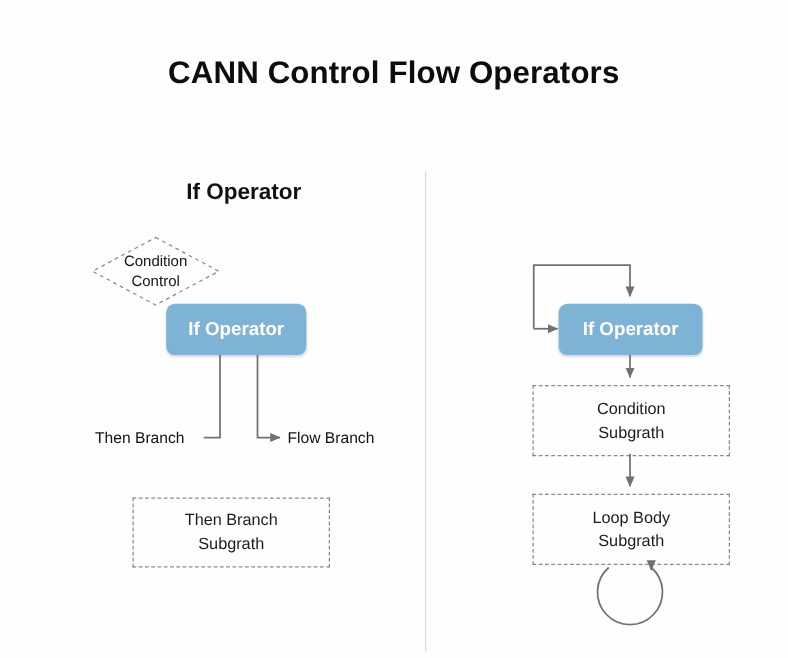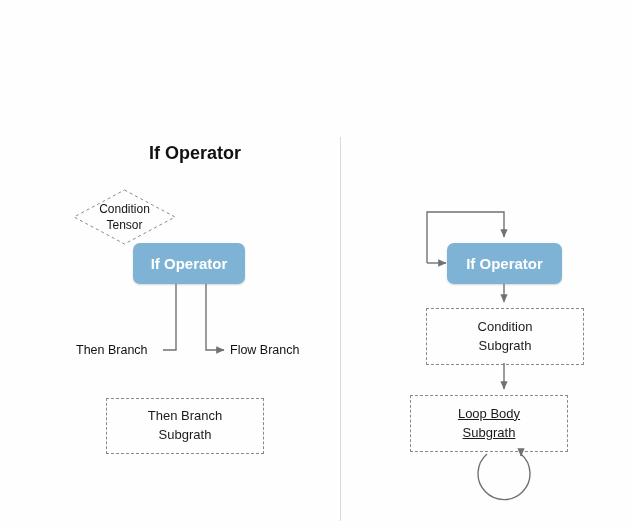--- a/index.html
+++ b/index.html
@@ -72,21 +72,21 @@
     flex-direction: column;
     align-items: center;
     justify-content: center;
     font-size: 13px;
     color: #1b1b1b;
     line-height: 1.45;
     text-align: center;
   }
   #then-branch-subgraph  { left: 106px; top: 398px; width: 156px; height: 54px; }
   #condition-subgraph    { left: 426px; top: 308px; width: 156px; height: 55px; }
-  #loop-body-subgraph    { left: 410px; top: 395px; width: 156px; height: 55px; text-decoration: underline; }
+  #loop-body-subgraph    { left: 426px; top: 395px; width: 156px; height: 55px; }
 
   
   #condition-tensor-diamond {
     position: absolute;
     left: 73px;
     top: 189px;
     width: 103px;
     height: 56px;
   }
   #condition-tensor-diamond .diamond-shape {
@@ -127,32 +127,33 @@
     stroke: #6f7275;
     stroke-width: 1.4;
     fill: none;
   }
 </style>
 </head>
 <body>
 
 <div id="canvas">
 
+  <div class="page-title">CANN Control Flow Operators</div>
 
   <div class="divider"></div>
 
   <div class="panel-title" id="if-panel-title">If Operator</div>
 
   <div id="condition-tensor-diamond">
     <svg class="diamond-shape" viewBox="0 0 103 56">
       <polygon points="51.5,1 102,28 51.5,55 1,28" fill="none" stroke="#8a8a8a" stroke-width="1" stroke-dasharray="3,3"></polygon>
     </svg>
     <div class="diamond-label">
       <span>Condition</span>
-      <span>Tensor</span>
+      <span>Control</span>
     </div>
   </div>
 
   <div class="op-box" id="if-op-box">
     <span>If Operator</span>
   </div>
 
   <div class="edge-label" id="then-branch-label">Then Branch</div>
   <div class="edge-label" id="else-branch-label">Flow Branch</div>
 

